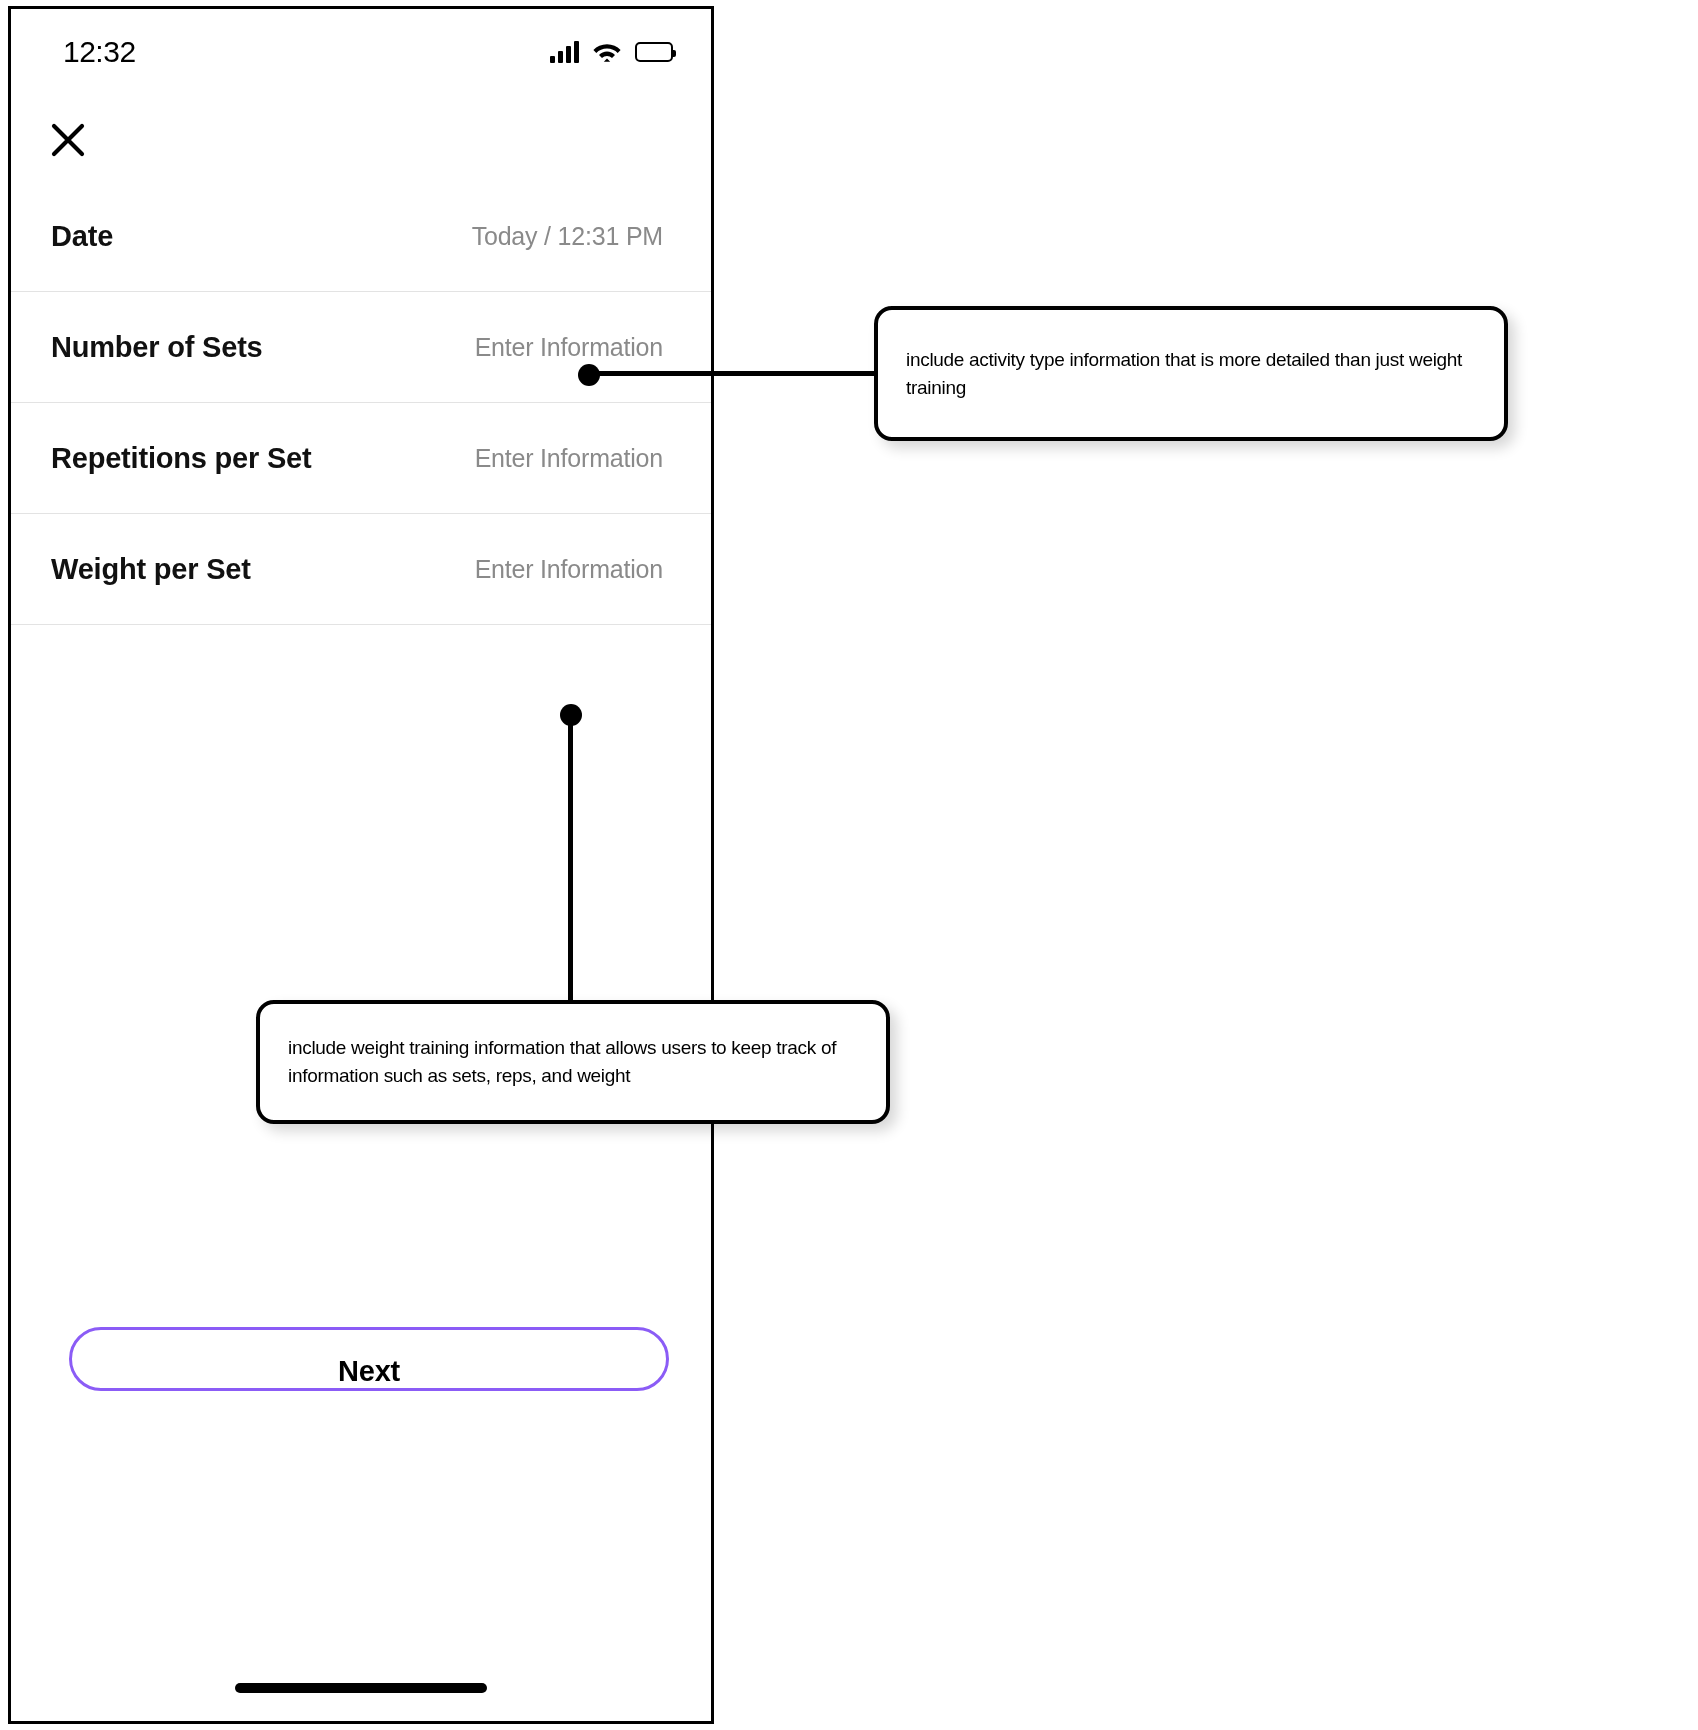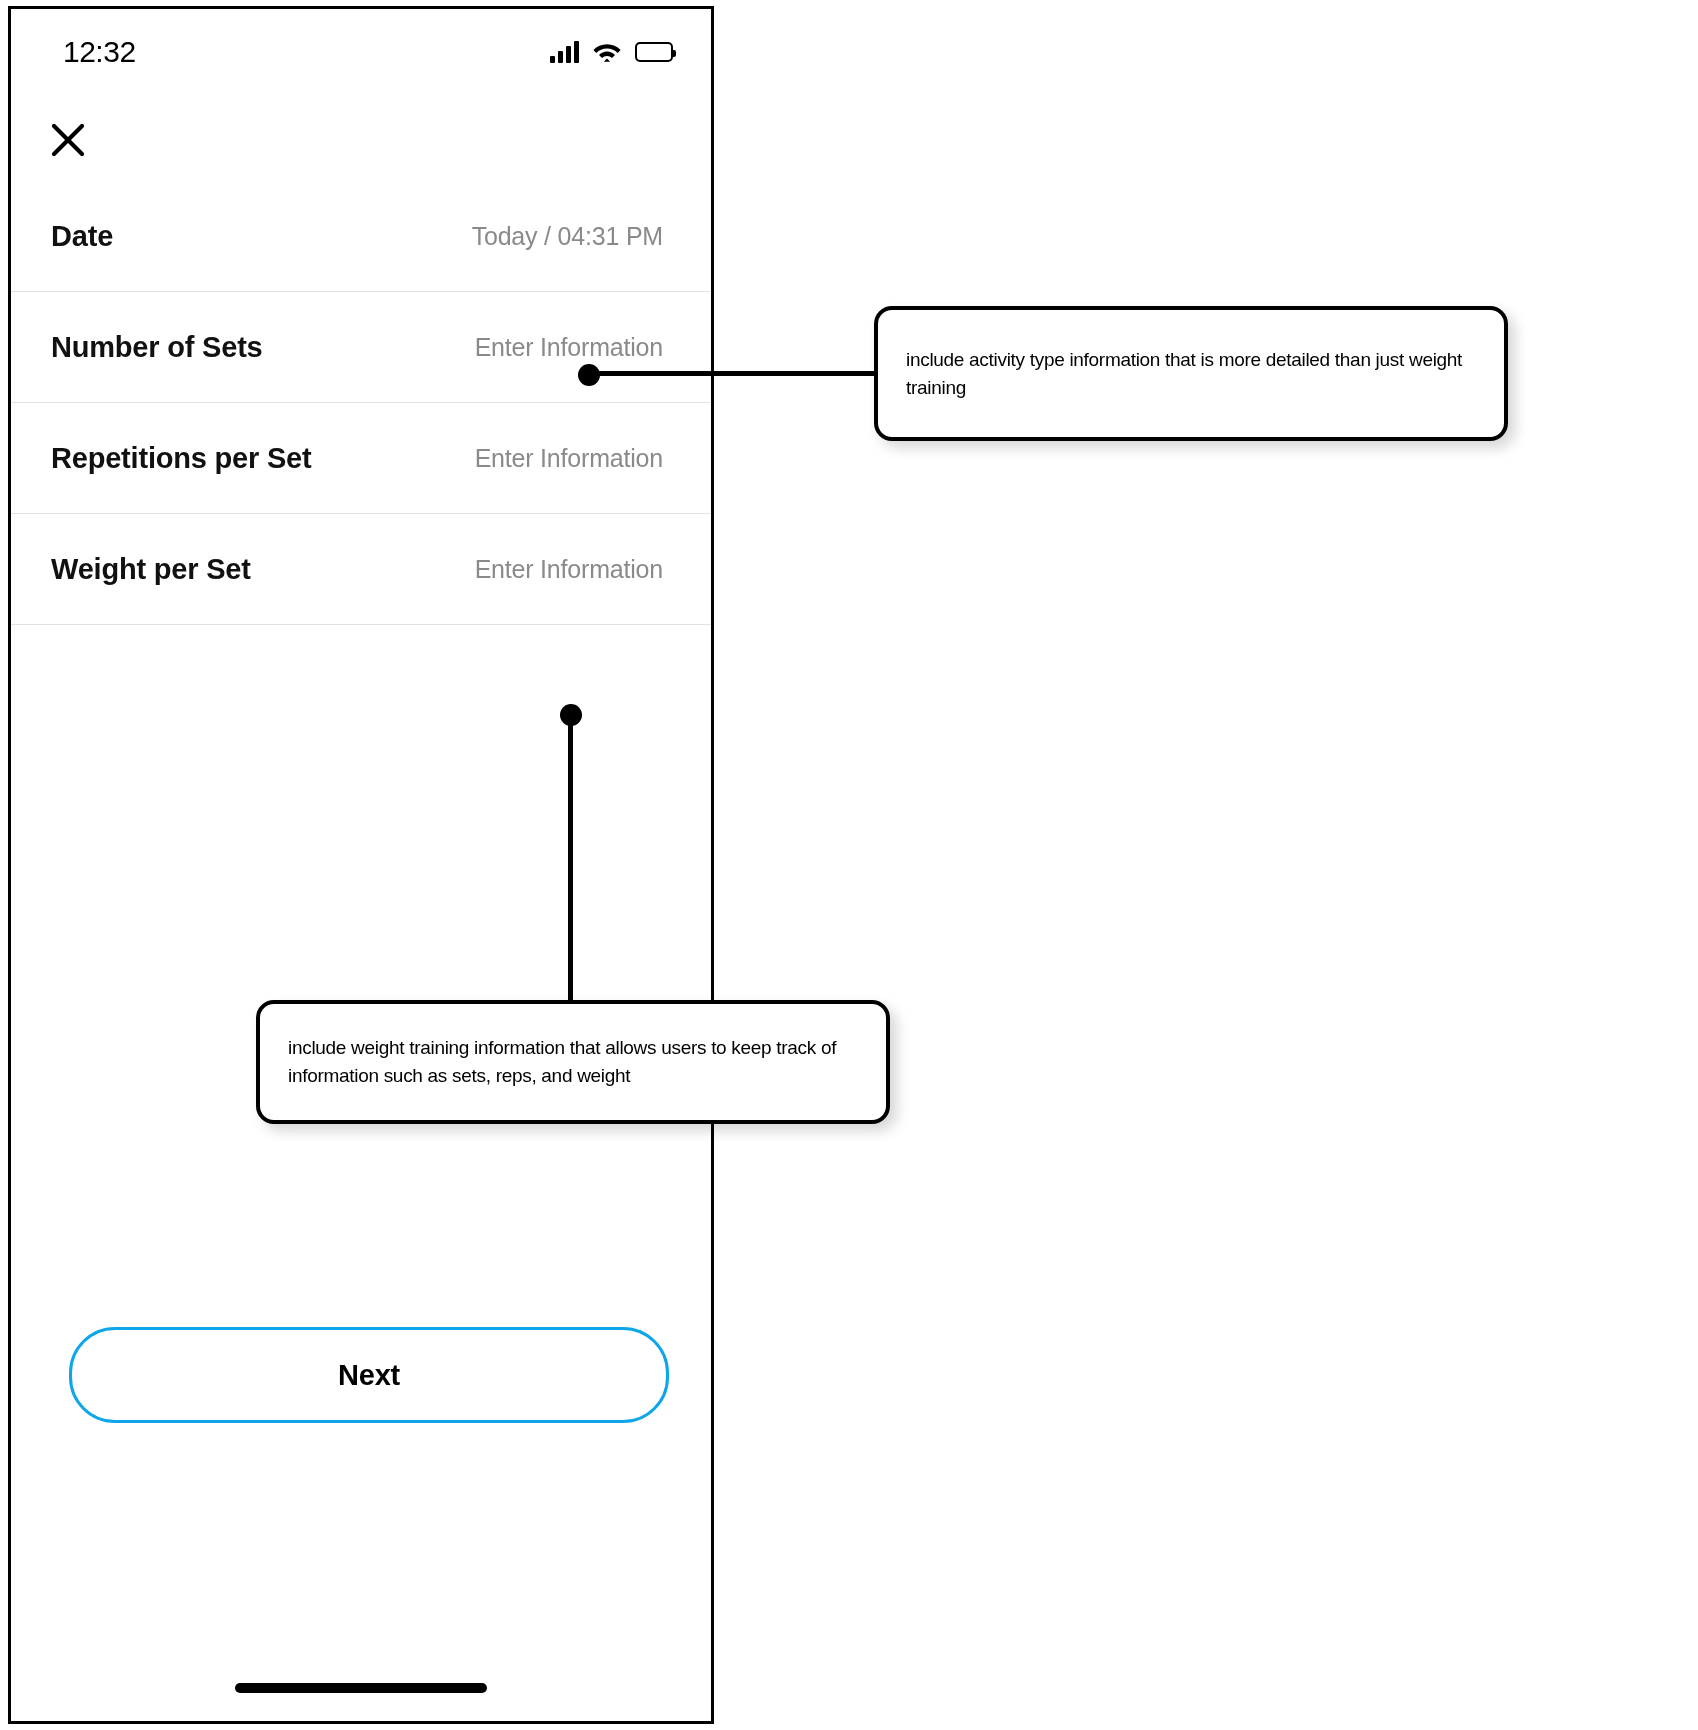--- a/index.html
+++ b/index.html
@@ -132,25 +132,25 @@
     color: #8a8a8a;
     letter-spacing: -0.2px;
   }
 
   
   .next-btn {
     position: absolute;
     left: 58px;
     top: 1318px;
     width: 600px;
-    height: 96px;
-    border: 3px solid #0ea5e9;
+    height: 64px;
+    border: 3px solid #8b5cf6;
     border-radius: 46px;
     display: flex;
-    align-items: center;
+    align-items: flex-end;
     justify-content: center;
     background: #fff;
     cursor: pointer;
   }
   .next-btn span {
     font-size: 29px;
     font-weight: bold;
     color: #000;
     letter-spacing: -0.2px;
   }
@@ -253,21 +253,21 @@
     <div class="close-btn">
       <svg viewBox="0 0 34 34" width="34" height="34" aria-hidden="true">
         <path d="M3 3 L31 31 M31 3 L3 31" stroke="#000" stroke-width="4.2" stroke-linecap="round"></path>
       </svg>
     </div>
 
     <div class="form-list">
 
       <div class="form-row">
         <span class="row-label">Date</span>
-        <span class="row-value">Today / 04:31 PM</span>
+        <span class="row-value">Today / 12:31 PM</span>
       </div>
 
 
       <div class="form-row">
         <span class="row-label">Number of Sets</span>
         <span class="row-value">Enter Information</span>
       </div>
 
       <div class="form-row">
         <span class="row-label">Repetitions per Set</span>

